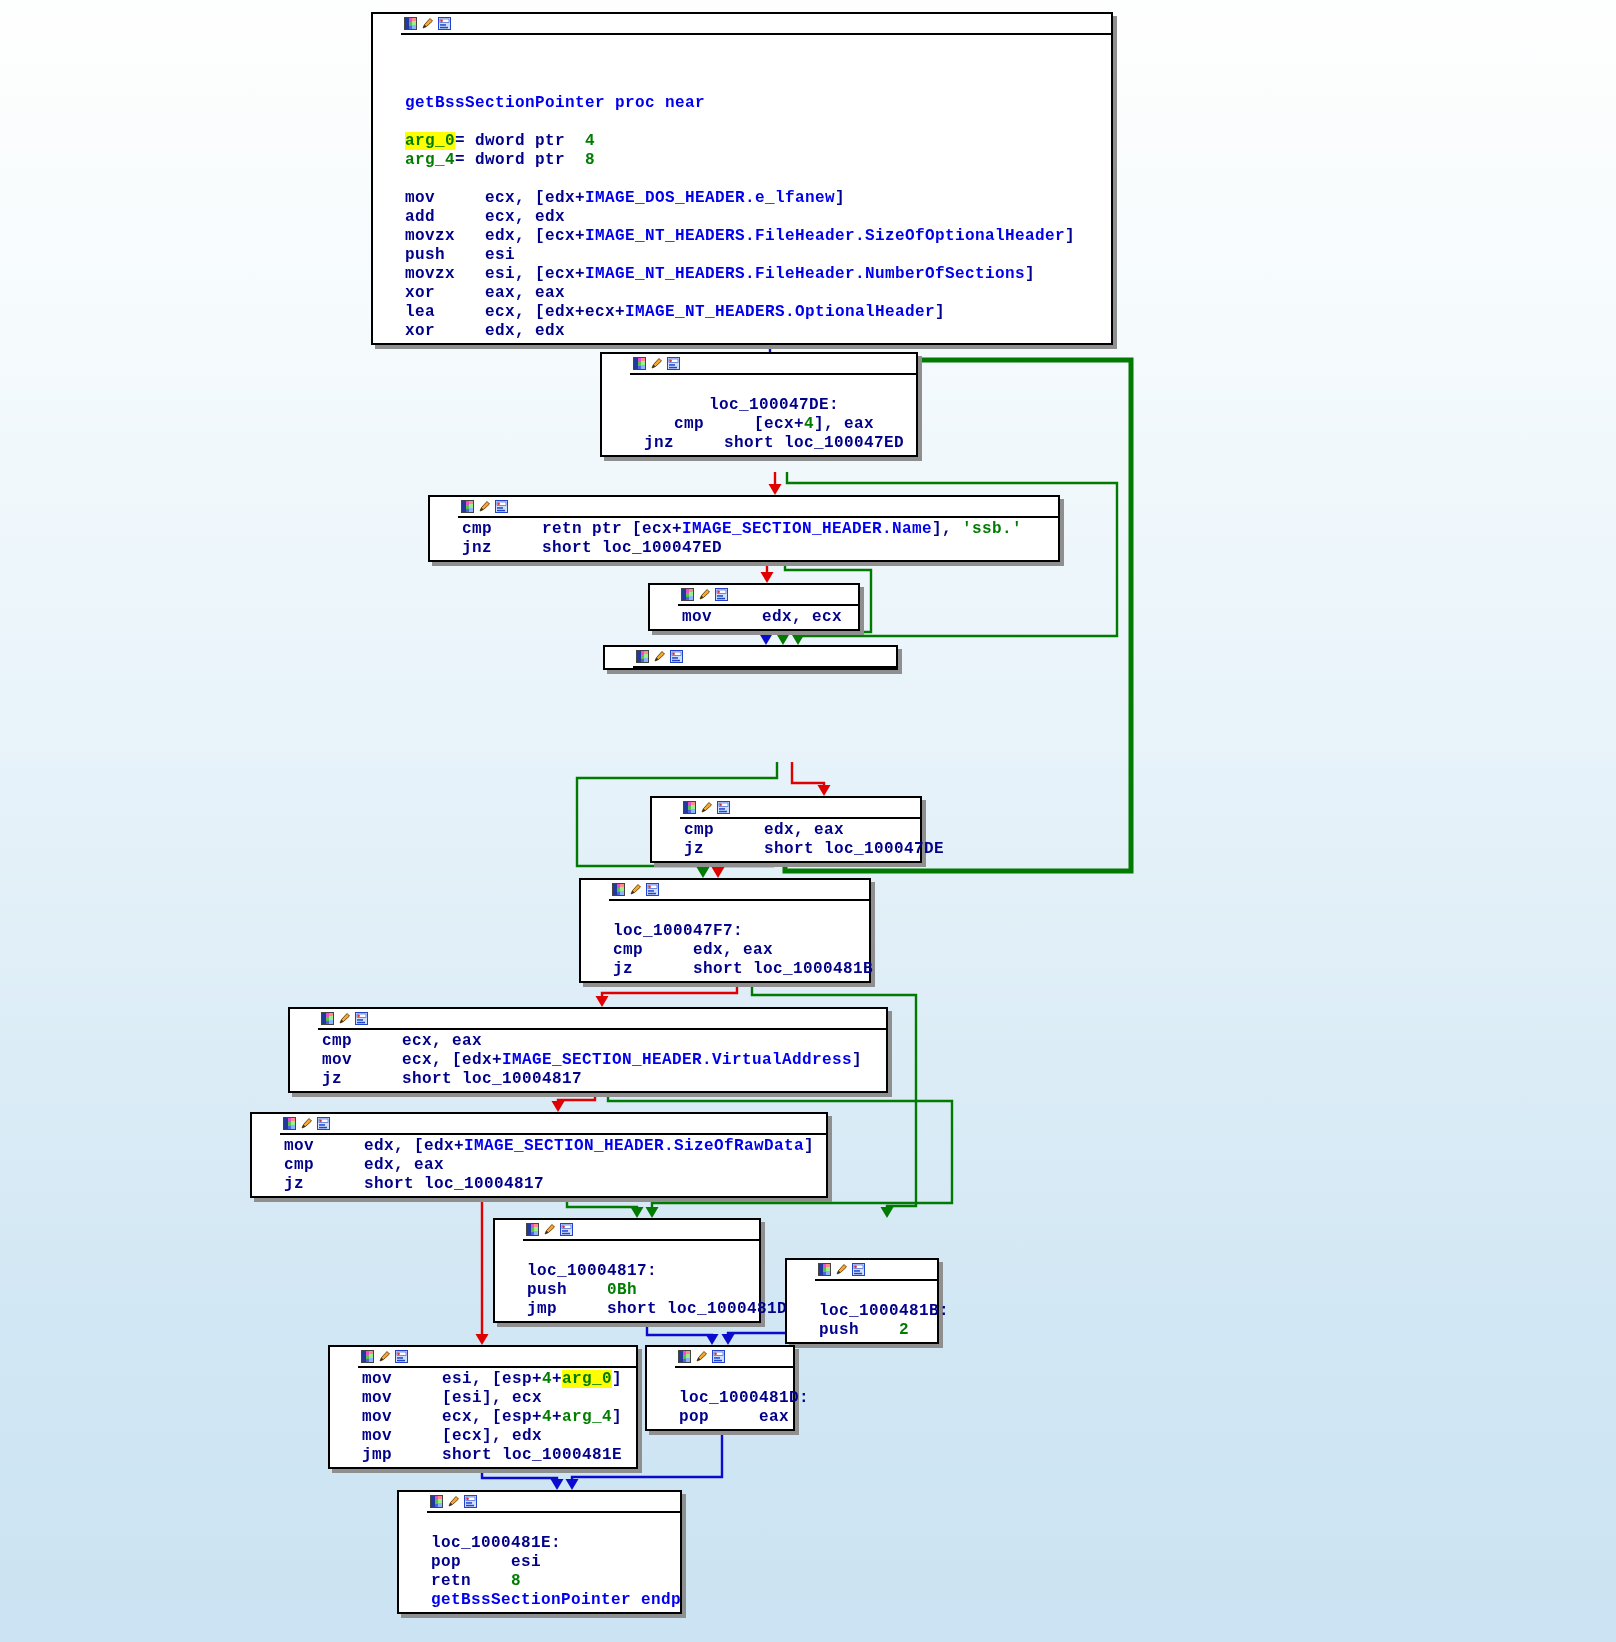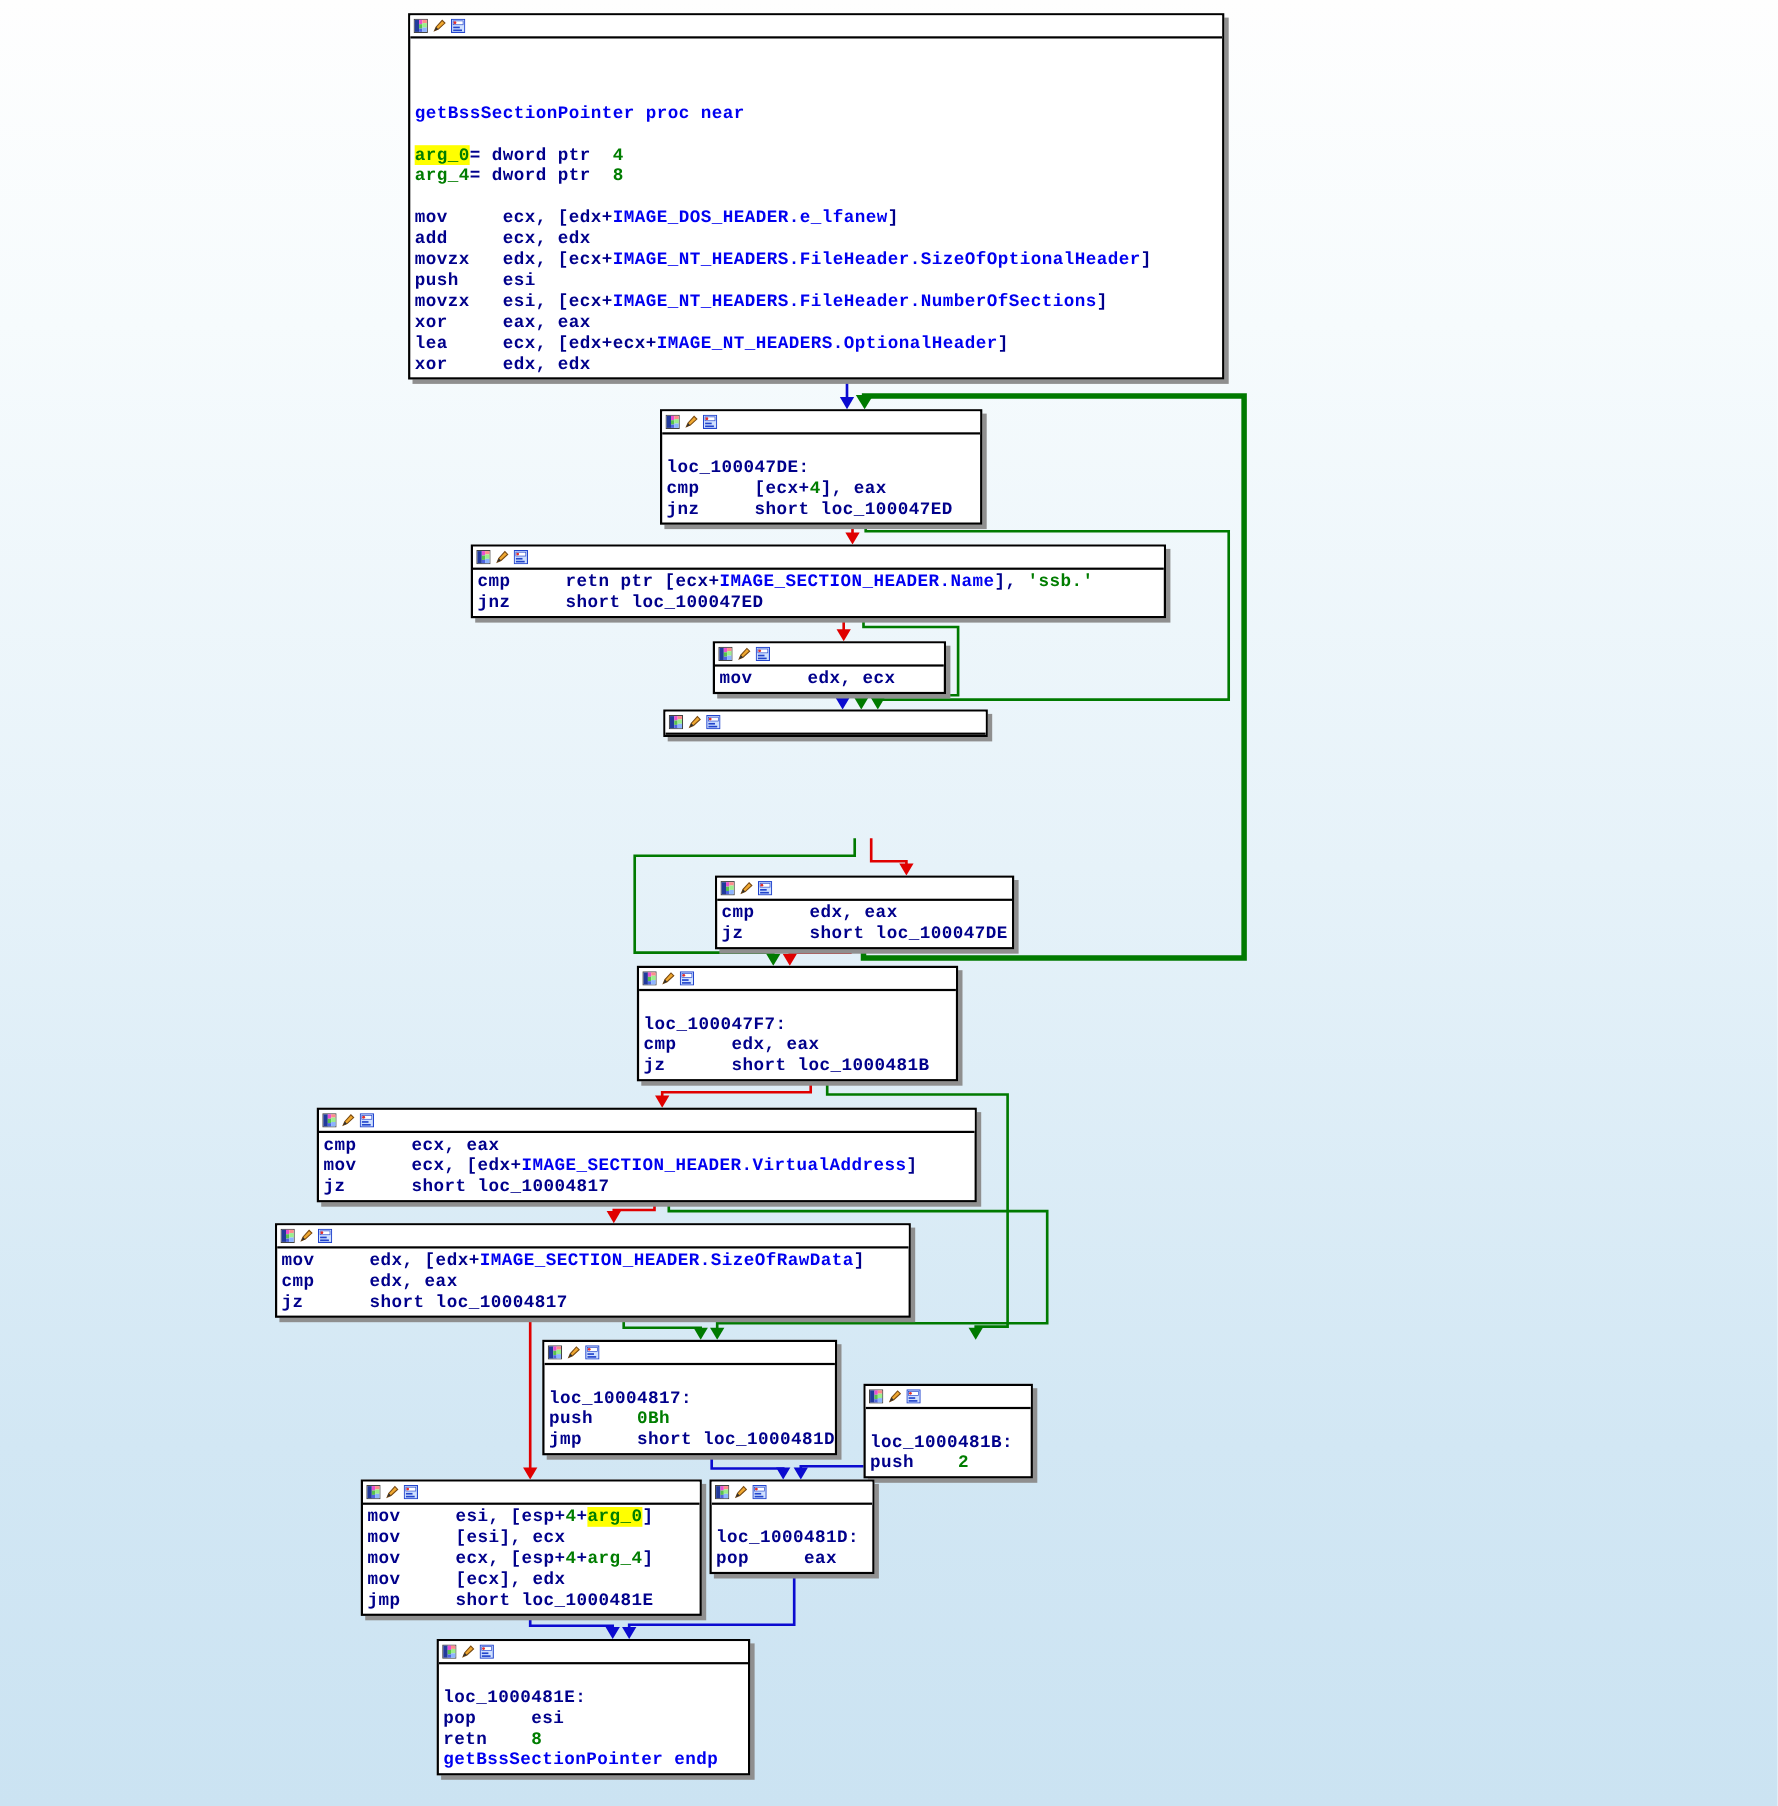--- a/index.html
+++ b/index.html
@@ -5,21 +5,21 @@
   html,body{margin:0;padding:0}
   body{
     width:1616px;height:1642px;overflow:hidden;
     background:linear-gradient(180deg,#fefefe 0%,#f6fbfd 18%,#e6f2f9 48%,#d2e7f4 80%,#cbe3f2 100%);
     font-family:"Liberation Mono","DejaVu Sans Mono",monospace;
   }
   #canvas{position:relative;width:1616px;height:1642px}
   #edges{position:absolute;left:0;top:0;z-index:1}
   .block{
     position:absolute;background:#ffffff;border:2px solid #000;
-    box-shadow:4px 4px 0 #8f8f8f;z-index:2;box-sizing:border-box;
+    box-shadow:4px 4px 0 #8f8f8f;z-index:2;box-sizing:border-box;padding-left:28px;
   }
   .tbar{
     height:17px;border-bottom:2px solid #000;background:#fff;
     display:flex;align-items:center;gap:4px;padding:1px 0 1px 3px;
   }
   .icon{width:13px;height:13px;display:inline-block;line-height:0}
   .code{
     padding:2px 2px 2px 4px;font-size:16px;font-weight:bold;
     letter-spacing:.4px;line-height:19px;white-space:pre;color:var(--navy);
   }
@@ -95,21 +95,21 @@
         <span class="icon"><svg width="13" height="13" xmlns="http://www.w3.org/2000/svg">
             <rect x="0.5" y="0.5" width="12" height="12" fill="#cfe0ff" stroke="#2244cc"></rect>
             <rect x="2" y="2" width="9" height="3.5" fill="#ffffff" stroke="#2244cc" stroke-width="0.6"></rect>
             <circle cx="3.6" cy="3.7" r="1.3" fill="#e03030"></circle>
             <rect x="2" y="7.2" width="6" height="1.5" fill="#2244cc"></rect>
             <rect x="2" y="9.8" width="8" height="1.5" fill="#2244cc"></rect>
           </svg></span>
       </div>
       <div class="code"><div class="line">&nbsp;</div><div class="line">&nbsp;</div><div class="line">&nbsp;</div><div class="line"><span class="c-blue">getBssSectionPointer proc near</span></div><div class="line">&nbsp;</div><div class="line"><span class="c-green hl">arg_0</span><span class="c-navy">= dword ptr  </span><span class="c-green">4</span></div><div class="line"><span class="c-green">arg_4</span><span class="c-navy">= dword ptr  </span><span class="c-green">8</span></div><div class="line">&nbsp;</div><div class="line"><span class="c-navy">mov     ecx, [edx+</span><span class="c-blue">IMAGE_DOS_HEADER.e_lfanew</span><span class="c-navy">]</span></div><div class="line"><span class="c-navy">add     ecx, edx</span></div><div class="line"><span class="c-navy">movzx   edx, [ecx+</span><span class="c-blue">IMAGE_NT_HEADERS.FileHeader.SizeOfOptionalHeader</span><span class="c-navy">]</span></div><div class="line"><span class="c-navy">push    esi</span></div><div class="line"><span class="c-navy">movzx   esi, [ecx+</span><span class="c-blue">IMAGE_NT_HEADERS.FileHeader.NumberOfSections</span><span class="c-navy">]</span></div><div class="line"><span class="c-navy">xor     eax, eax</span></div><div class="line"><span class="c-navy">lea     ecx, [edx+ecx+</span><span class="c-blue">IMAGE_NT_HEADERS.OptionalHeader</span><span class="c-navy">]</span></div><div class="line"><span class="c-navy">xor     edx, edx</span></div></div>
     </div>
-    <div class="block" style="left: 600px; top: 372px; width: 293px;">
+    <div class="block" style="left: 600px; top: 352px; width: 318px; text-align: center;">
       <div class="tbar">
         <span class="icon"><svg width="13" height="13" xmlns="http://www.w3.org/2000/svg">
             <rect x="0.5" y="0.5" width="12" height="12" fill="#fff" stroke="#444"></rect>
             <rect x="1" y="1" width="4" height="11" fill="#223a9c"></rect>
             <rect x="5" y="1" width="3" height="4" fill="#e84fd0"></rect>
             <rect x="5" y="5" width="3" height="4" fill="#58c24e"></rect>
             <rect x="5" y="9" width="3" height="3" fill="#4e64e0"></rect>
             <rect x="8" y="1" width="4" height="3" fill="#ff8c8c"></rect>
             <rect x="8" y="4" width="4" height="4" fill="#9cf08c"></rect>
             <rect x="8" y="8" width="4" height="4" fill="#8cb4ff"></rect>

